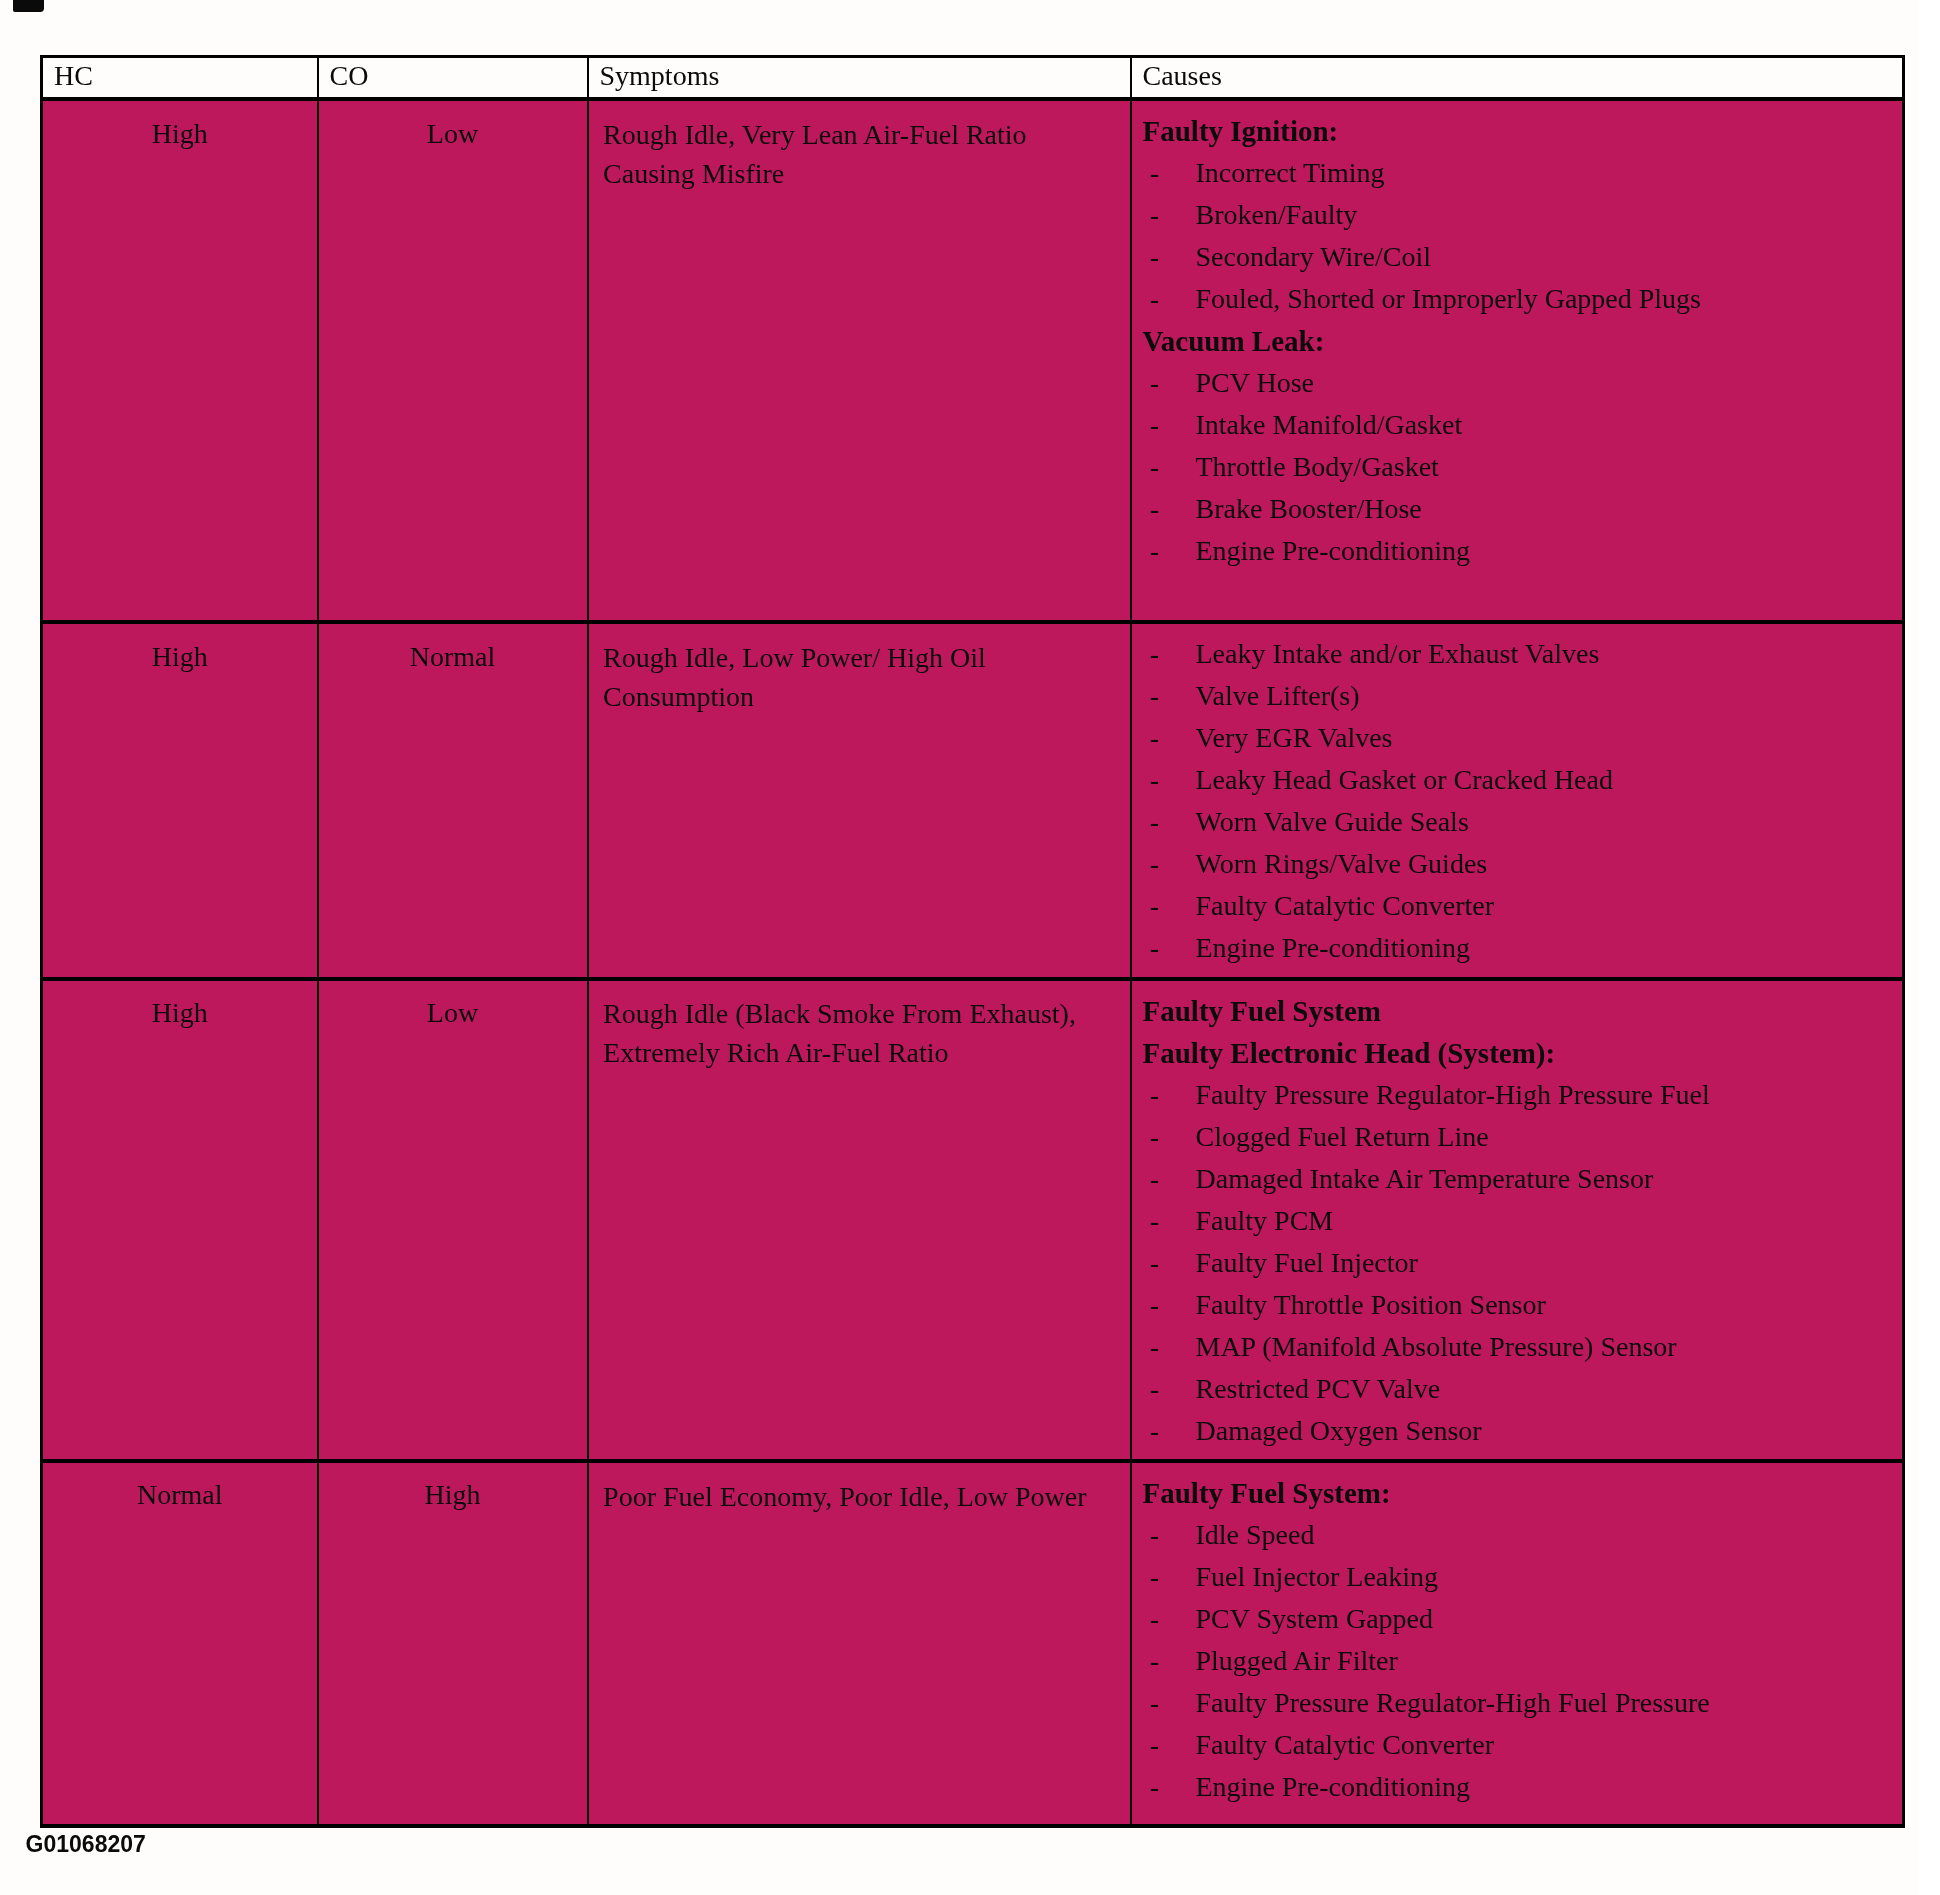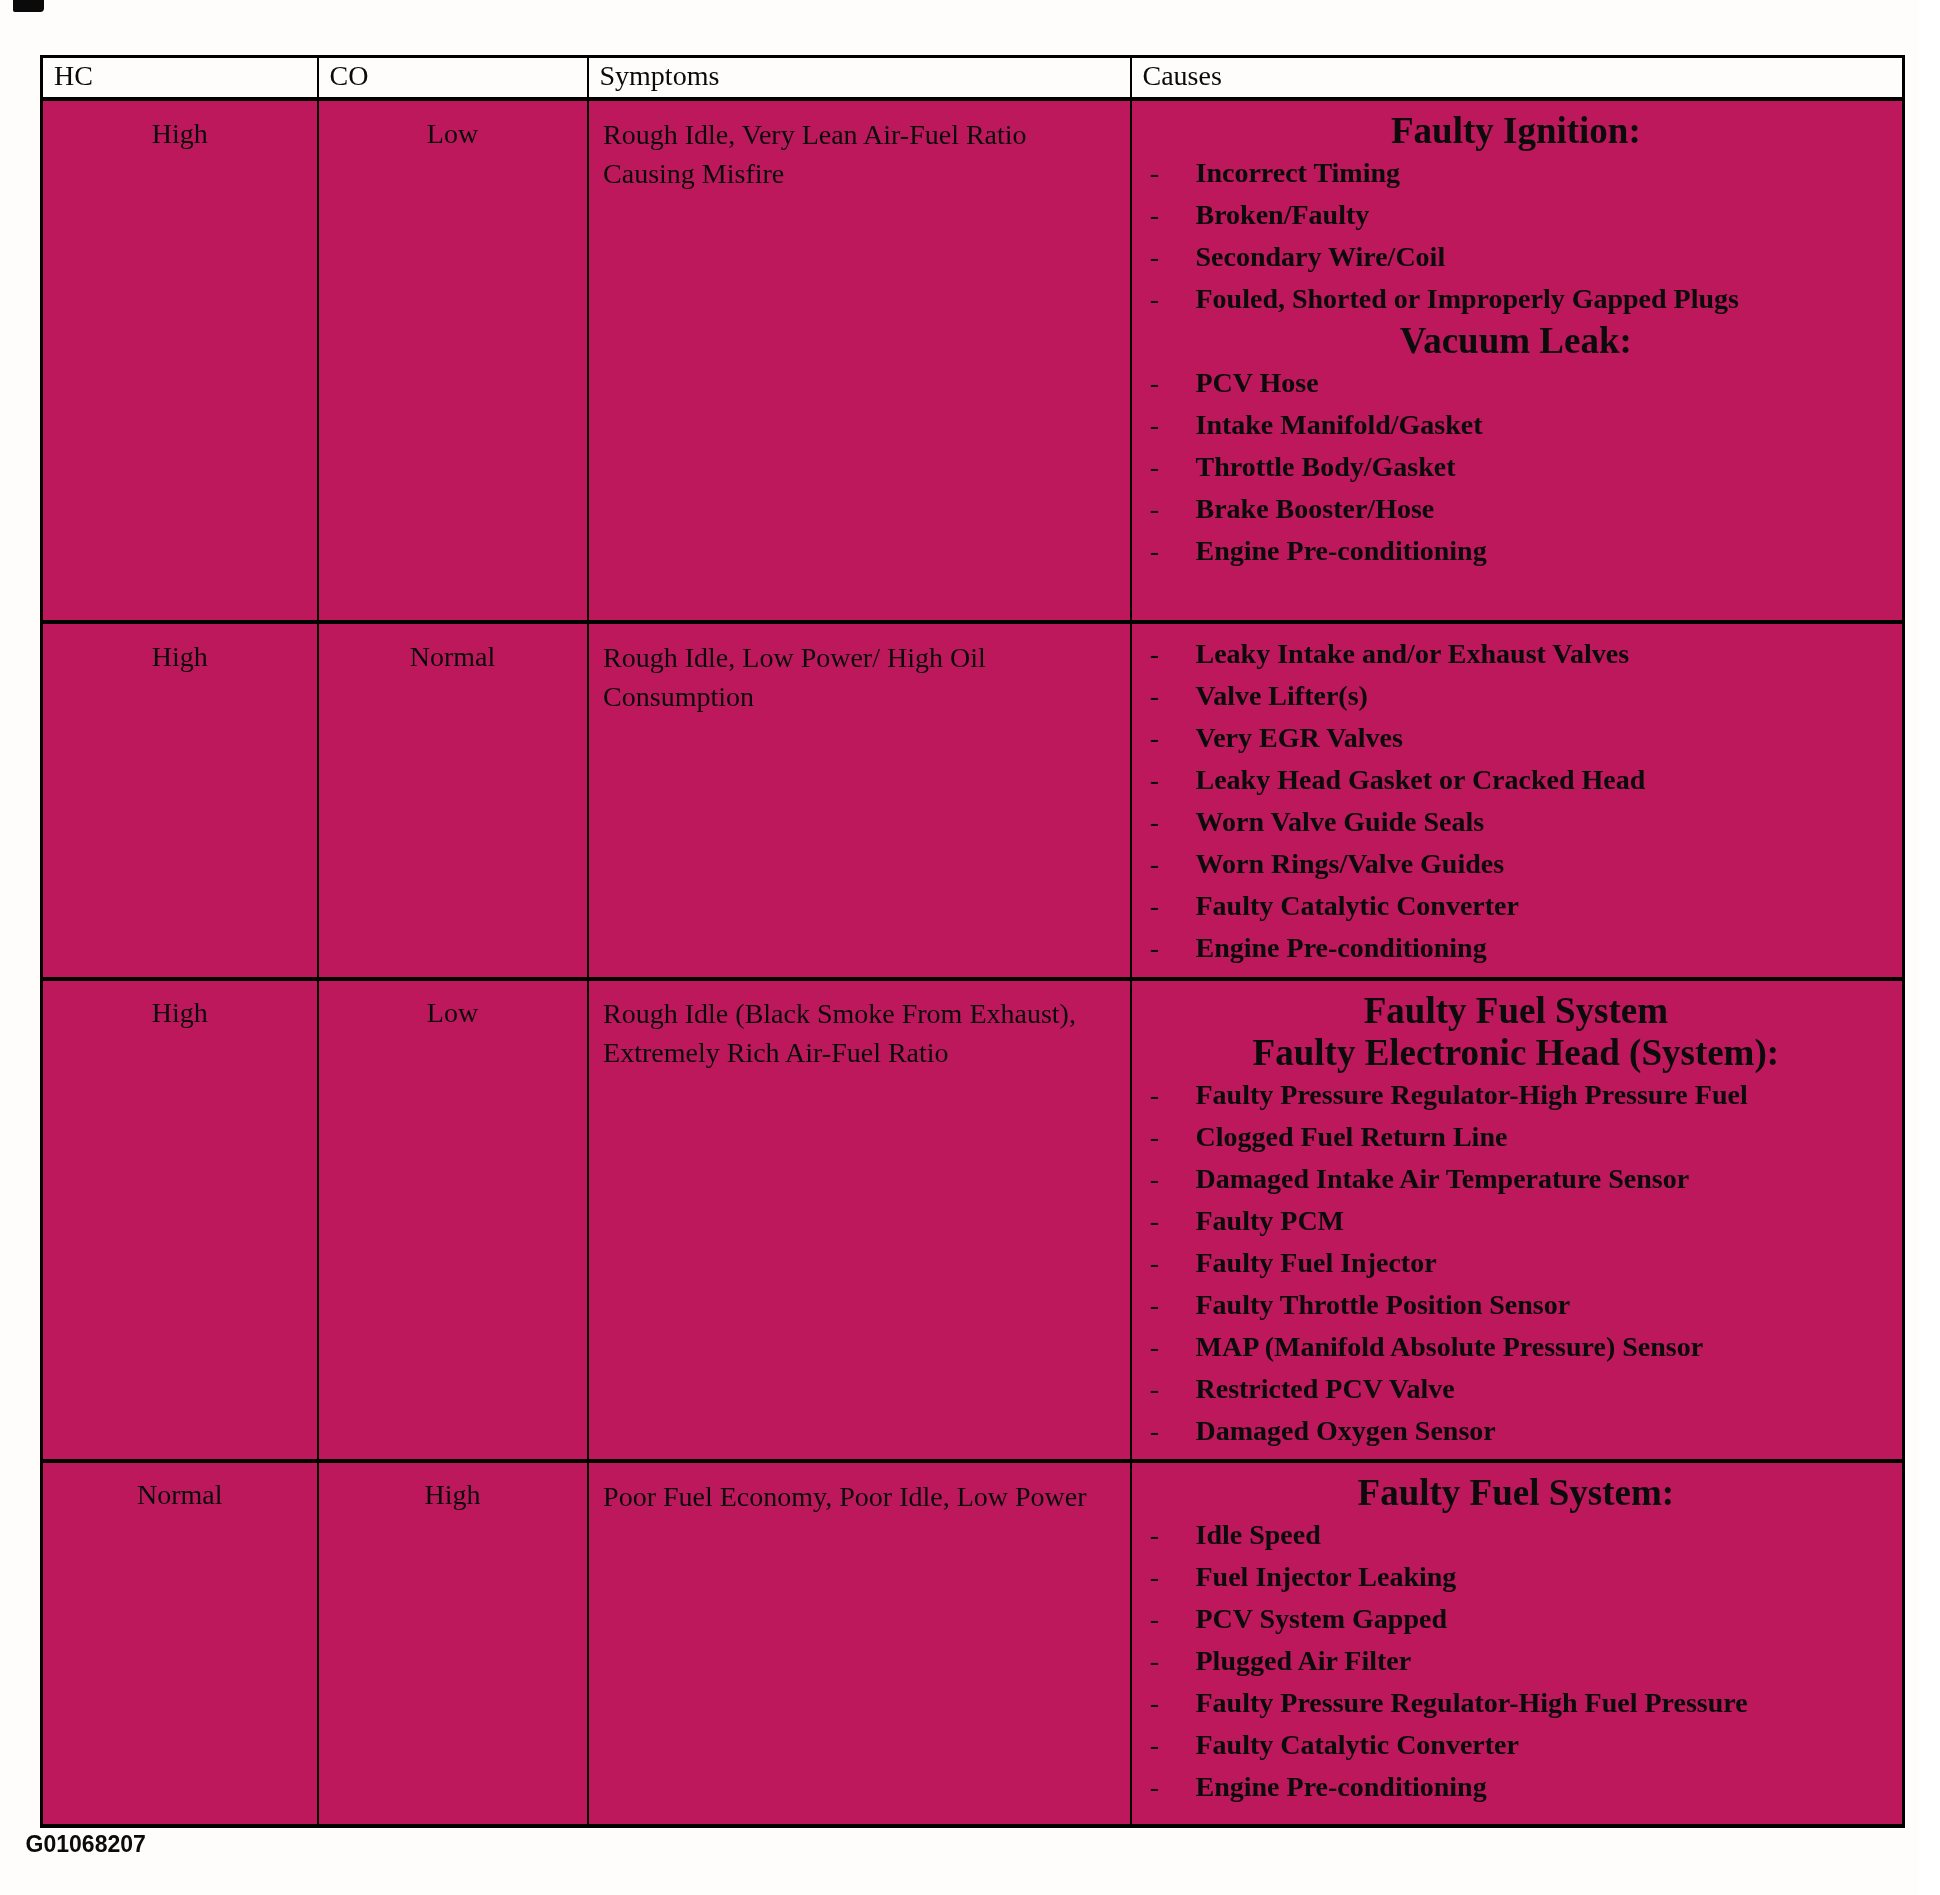--- a/index.html
+++ b/index.html
@@ -71,37 +71,35 @@
   }
   td.cell-symptoms {
     padding: 14.6px 16.4px 9.1px 14.6px;
     line-height: 1.38;
   }
   td.cell-causes {
     padding: 9.1px 12.8px 7.3px 11px;
   }
   .cause-heading {
     font-weight: bold;
-    font-size: 37px;
+    font-size: 29px;
     line-height: 42px;
     white-space: nowrap;
-    text-align: center;
   }
   .cause-item {
     display: flex;
     line-height: 42px;
   }
   .dash {
     flex: 0 0 auto;
     width: 53px;
     padding-left: 7.3px;
   }
   .cause-text {
     flex: 1 1 auto;
-    font-weight: bold;
   }
   .figure-id {
     position: absolute;
     left: 25.6px;
     top: 1831px;
     font-family: "Liberation Sans", "DejaVu Sans", sans-serif;
     font-weight: bold;
     font-size: 23px;
     color: #0b0b0b;
     text-align: center;

